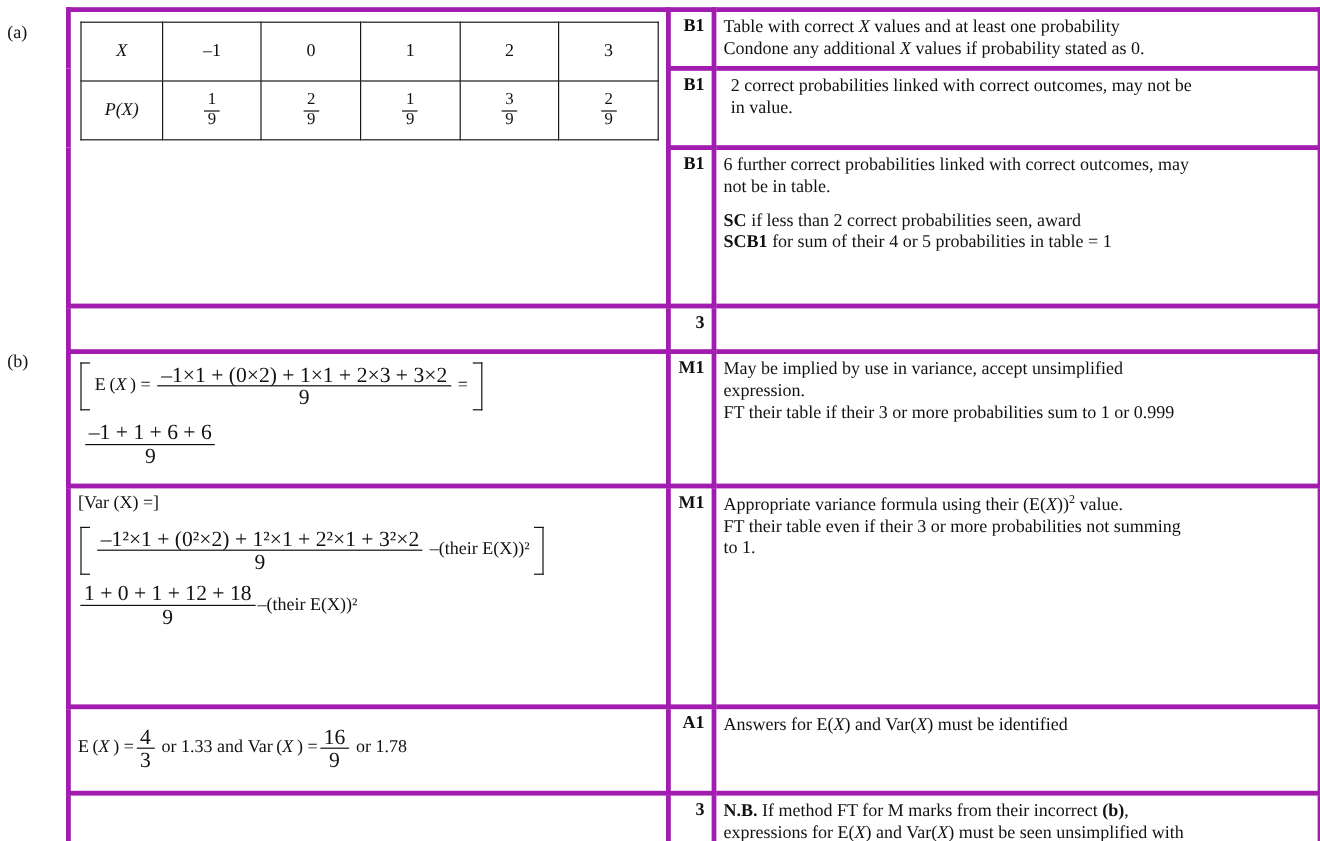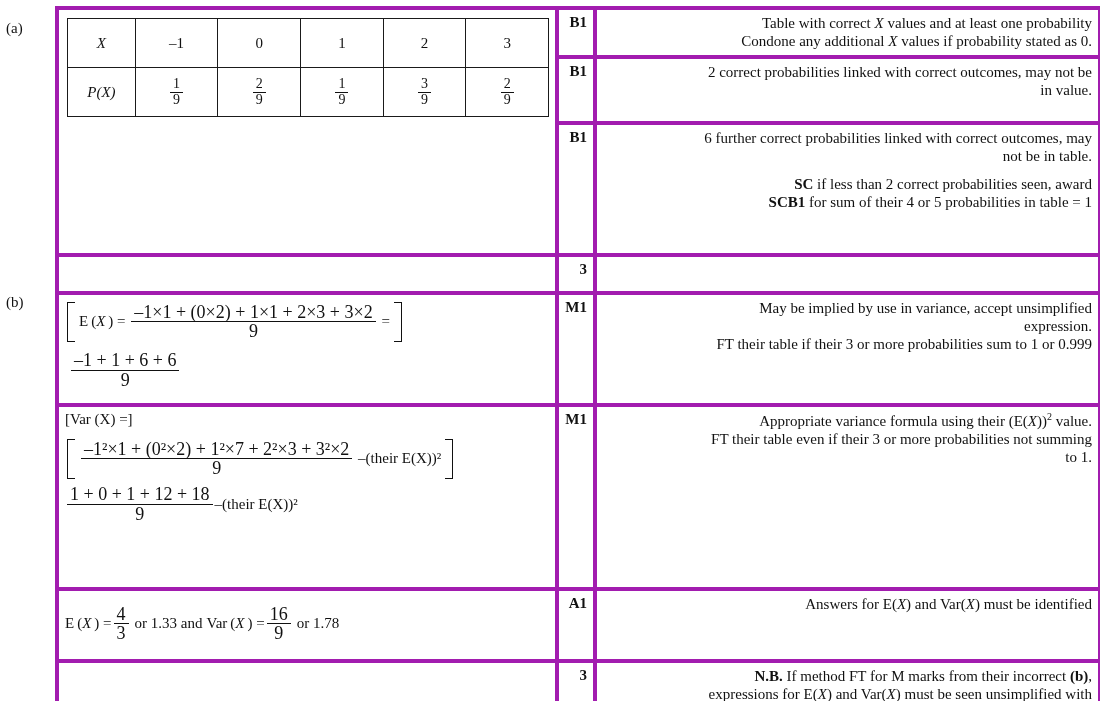--- a/index.html
+++ b/index.html
@@ -44,21 +44,20 @@
   .mark-cell {
     text-align: right;
     font-weight: bold;
     font-size: 15px;
     white-space: nowrap;
     padding-right: 5px;
   }
   .note-cell {
     font-size: 15px;
     line-height: 1.22;
-    text-align: right;
   }
   .work-cell {
     font-size: 15px;
   }
   .italic { }
   .bold { font-weight: bold; margin-top: 40px; }
   i.var { font-style: italic; font-family: "Liberation Serif", serif; }
 
   
   table.dist {
@@ -241,21 +240,21 @@
         <div>FT <span class="italic">their</span> table if <span class="italic">their</span> 3 or more probabilities sum to 1 or 0.999</div>
       </td>
     </tr>
 
     <tr>
       <td class="work-cell" style="height:172px;">
         <div>[Var (X) =]</div>
         <div class="eqline" style="margin-top:8px;">
           <span class="bigbracket-wrap">
             <span class="frac big inline-blk">
-              <span class="num">–1²×1 + (0²×2) + 1²×7 + 2²×3 + 3²×2</span>
+              <span class="num">–1²×1 + (0²×2) + 1²×1 + 2²×1 + 3²×2</span>
               <span class="den">9</span>
             </span>
             <span class="inline-blk">–(their E(X))²</span>
           </span>
         </div>
         <div class="eqline" style="margin-top:3px;">
           <span class="frac big inline-blk">
             <span class="num">1 + 0 + 1 + 12 + 18</span>
             <span class="den">9</span>
           </span>

